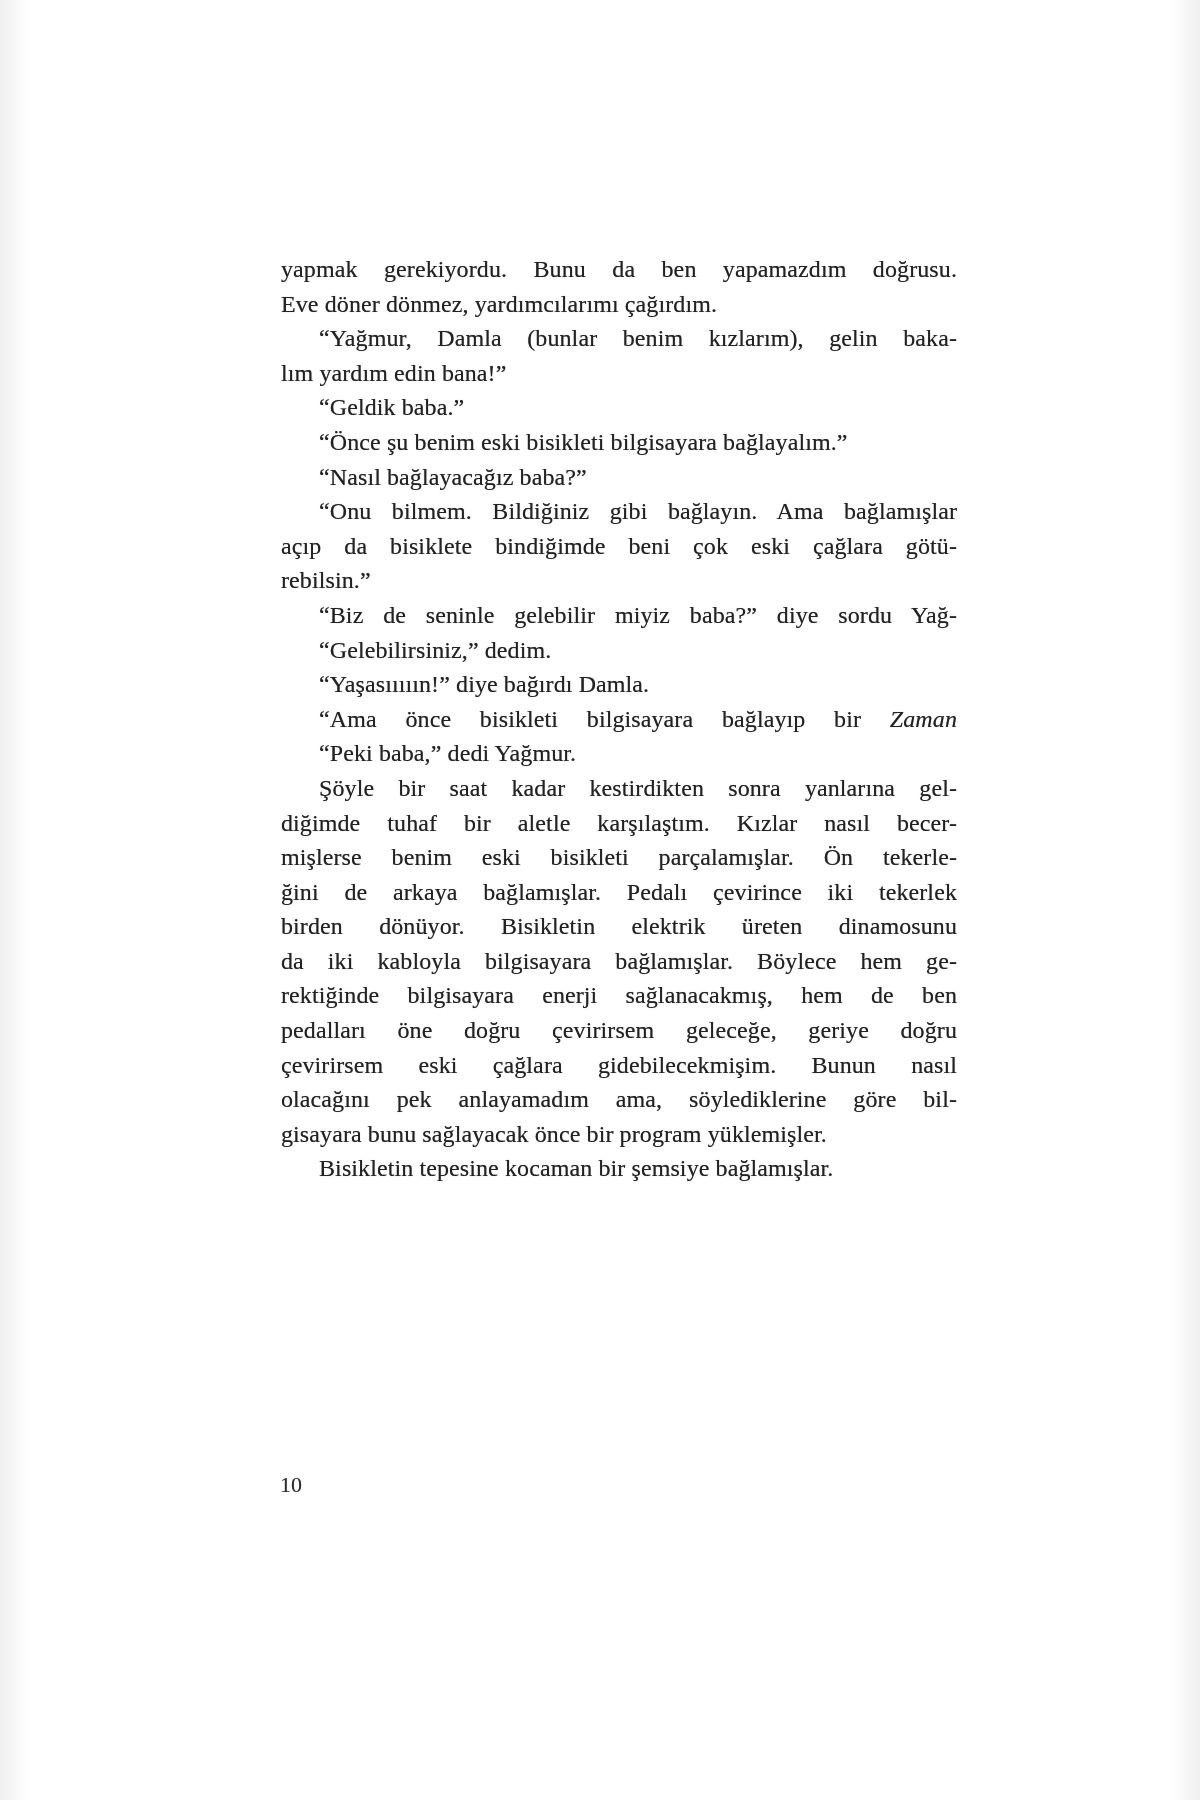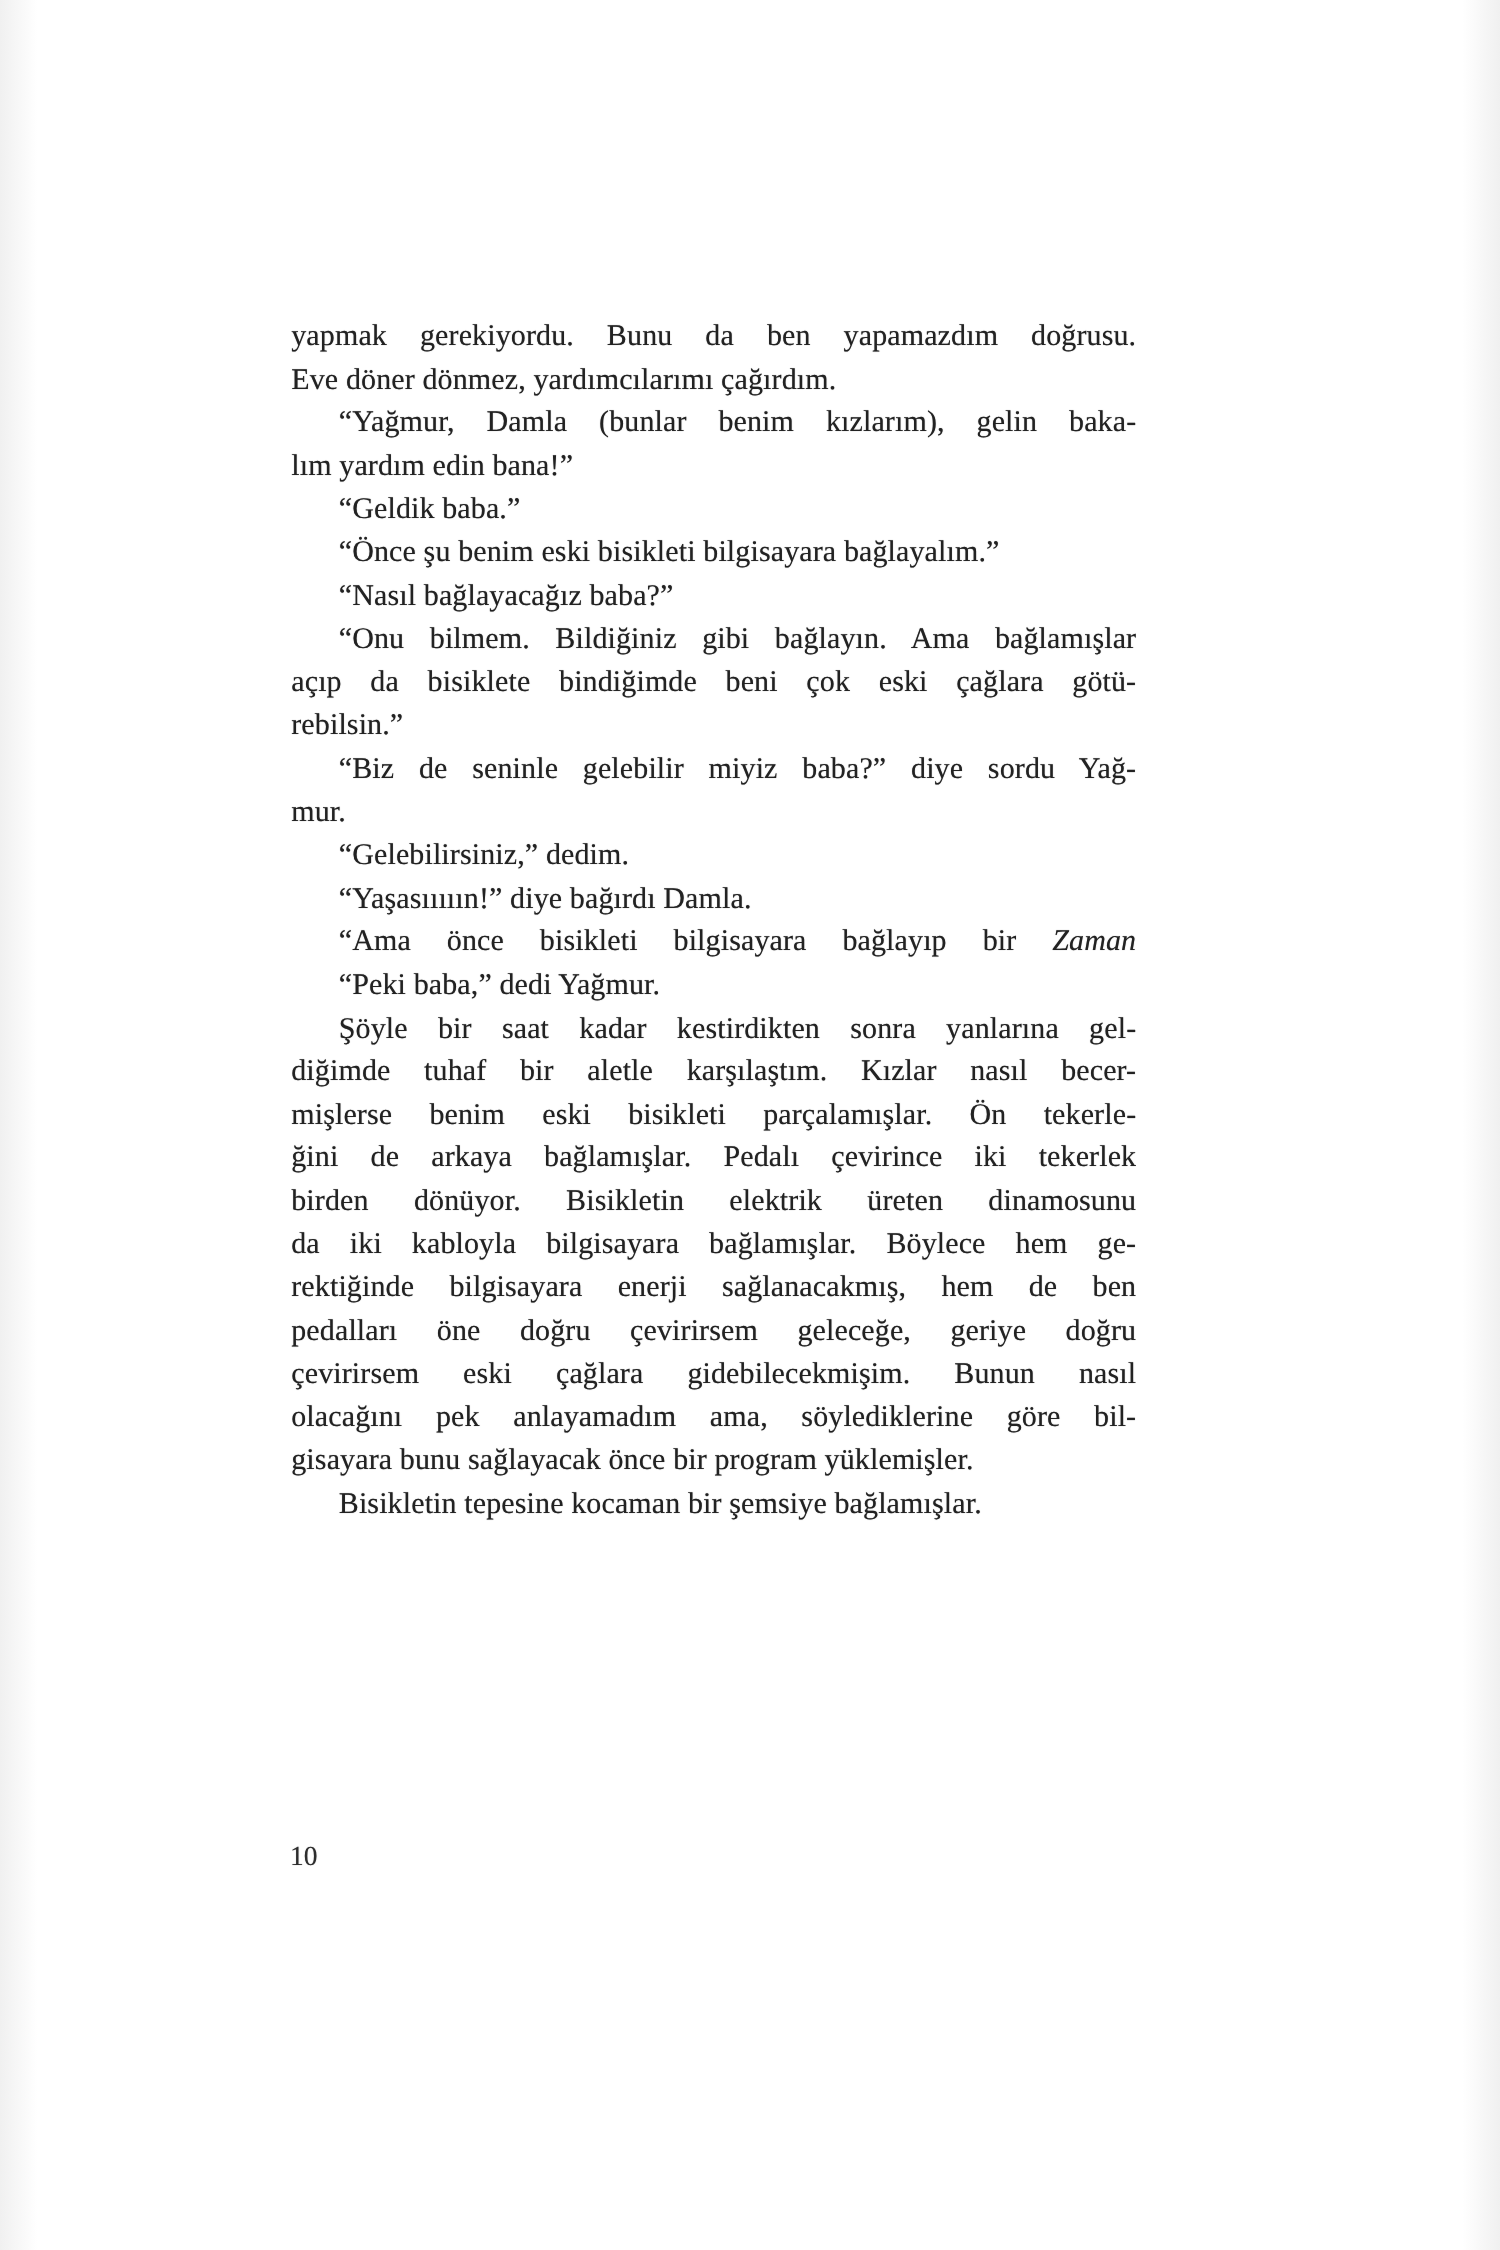--- a/index.html
+++ b/index.html
@@ -14,20 +14,21 @@
     position: relative;
     font-family: "Liberation Serif", "DejaVu Serif", serif;
     
     background:
       linear-gradient(90deg, #f0f0f0 0, #ffffff 2.5%, #ffffff 97.5%, #f0f0f0 100%),
       #ffffff;
   }
   .page {
     position: absolute;
     inset: 0;
+    margin-left: 48px;
   }
   .text-block {
     position: absolute;
     left: 233px;
     top: 252px;
     width: 676px;
     color: #222222;
     font-size: 24px;
     line-height: 34.6px;
     text-shadow: 0 0 0.7px rgba(20,20,20,0.55);
@@ -67,21 +68,20 @@
       <div class="line"><span>Eve döner dönmez, yardımcılarımı çağırdım.</span></div>
       <div class="line indent justify"><span>“Yağmur, Damla (bunlar benim kızlarım), gelin baka-</span></div>
       <div class="line"><span>lım yardım edin bana!”</span></div>
       <div class="line indent"><span>“Geldik baba.”</span></div>
       <div class="line indent"><span>“Önce şu benim eski bisikleti bilgisayara bağlayalım.”</span></div>
       <div class="line indent"><span>“Nasıl bağlayacağız baba?”</span></div>
       <div class="line indent justify"><span>“Onu bilmem. Bildiğiniz gibi bağlayın. Ama bağlamışlar</span></div>
       <div class="line justify"><span>açıp da bisiklete bindiğimde beni çok eski çağlara götü-</span></div>
       <div class="line"><span>rebilsin.”</span></div>
       <div class="line indent justify"><span>“Biz de seninle gelebilir miyiz baba?” diye sordu Yağ-</span></div>
-      <div class="line"><span>mur.</span></div>
       <div class="line indent"><span>“Gelebilirsiniz,” dedim.</span></div>
       <div class="line indent"><span>“Yaşasııııın!” diye bağırdı Damla.</span></div>
       <div class="line indent justify"><span>“Ama önce bisikleti bilgisayara bağlayıp bir </span><span class="italic">Zaman</span></div>
       <div class="line indent"><span>“Peki baba,” dedi Yağmur.</span></div>
       <div class="line indent justify"><span>Şöyle bir saat kadar kestirdikten sonra yanlarına gel-</span></div>
       <div class="line justify"><span>diğimde tuhaf bir aletle karşılaştım. Kızlar nasıl becer-</span></div>
       <div class="line justify"><span>mişlerse benim eski bisikleti parçalamışlar. Ön tekerle-</span></div>
       <div class="line justify"><span>ğini de arkaya bağlamışlar. Pedalı çevirince iki tekerlek</span></div>
       <div class="line justify"><span>birden dönüyor. Bisikletin elektrik üreten dinamosunu</span></div>
       <div class="line justify"><span>da iki kabloyla bilgisayara bağlamışlar. Böylece hem ge-</span></div>

